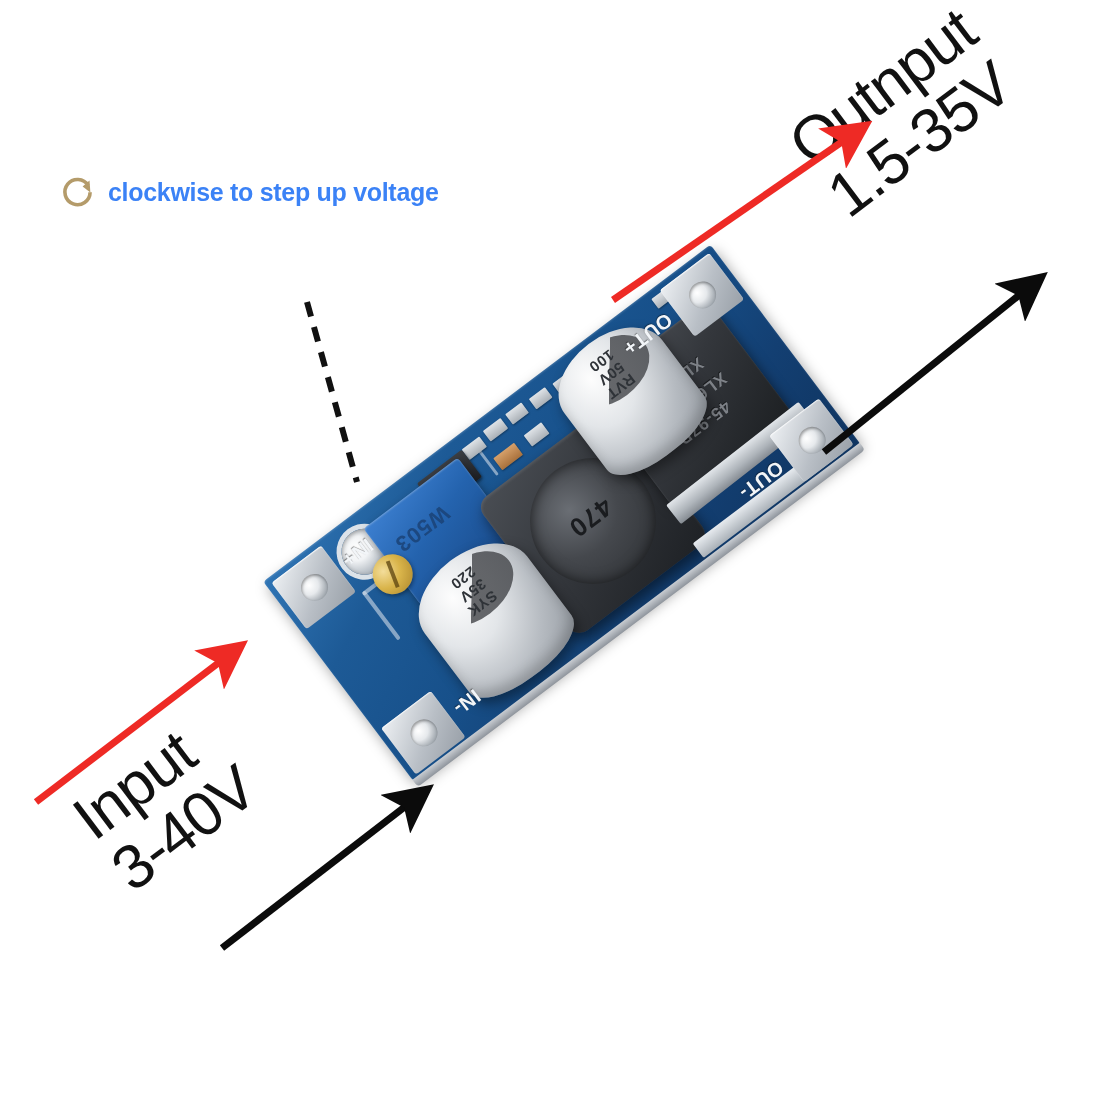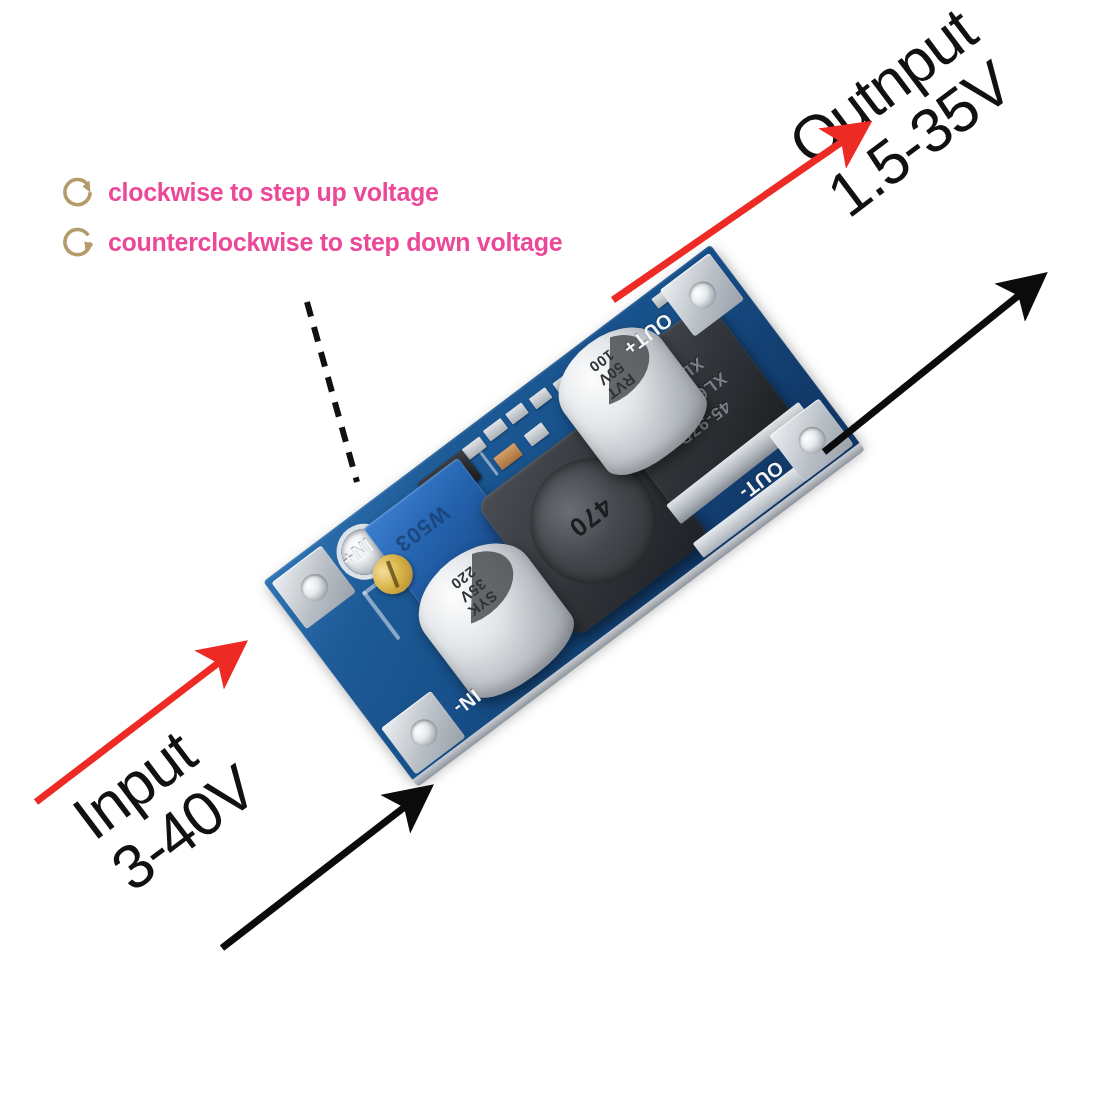--- a/index.html
+++ b/index.html
@@ -42,21 +42,21 @@
   }
   .rot-icon {
     width: 36px;
     height: 36px;
     flex: 0 0 36px;
     margin-right: 12px;
   }
   .anno-text {
     font-size: 25px;
     font-weight: bold;
-    color: #ec4899;
+    color: #3b82f6;
     letter-spacing: -0.3px;
     white-space: nowrap;
   }
 
   
   .callout {
     position: absolute;
     font-size: 62px;
     color: #111111;
     white-space: nowrap;
@@ -385,29 +385,20 @@
     <div class="anno-row">
       <span class="rot-icon">
         <svg viewBox="0 0 36 36" width="36" height="36">
           <path d="M28.2 11.4 A12.6 12.6 0 1 0 30.1 18.2" fill="none" stroke="#b49b6a" stroke-width="3.6" stroke-linecap="butt"></path>
           <path d="M29.5 6.6 L30.4 18.6 L22.6 12.6 Z" fill="#b49b6a"></path>
         </svg>
       </span>
       <span class="anno-text">clockwise to step up voltage</span>
     </div>
 
-    <div class="anno-row">
-      <span class="rot-icon">
-        <svg viewBox="0 0 36 36" width="36" height="36">
-          <path d="M28.2 11.4 A12.6 12.6 0 1 0 30.1 18.2" fill="none" stroke="#b49b6a" stroke-width="3.6" stroke-linecap="butt"></path>
-          <path d="M33.4 20.6 L25.6 28.8 L24.4 17.2 Z" fill="#b49b6a"></path>
-        </svg>
-      </span>
-      <span class="anno-text">counterclockwise to step down voltage</span>
-    </div>
   </div>
 
   <div class="callout" id="callout-output">
     <span class="l1">Outnput</span>
     <span class="l2">1.5-35V</span>
   </div>
 
   <div class="callout" id="callout-input">
     <span class="l1">Input</span>
     <span class="l2">3-40V</span>

